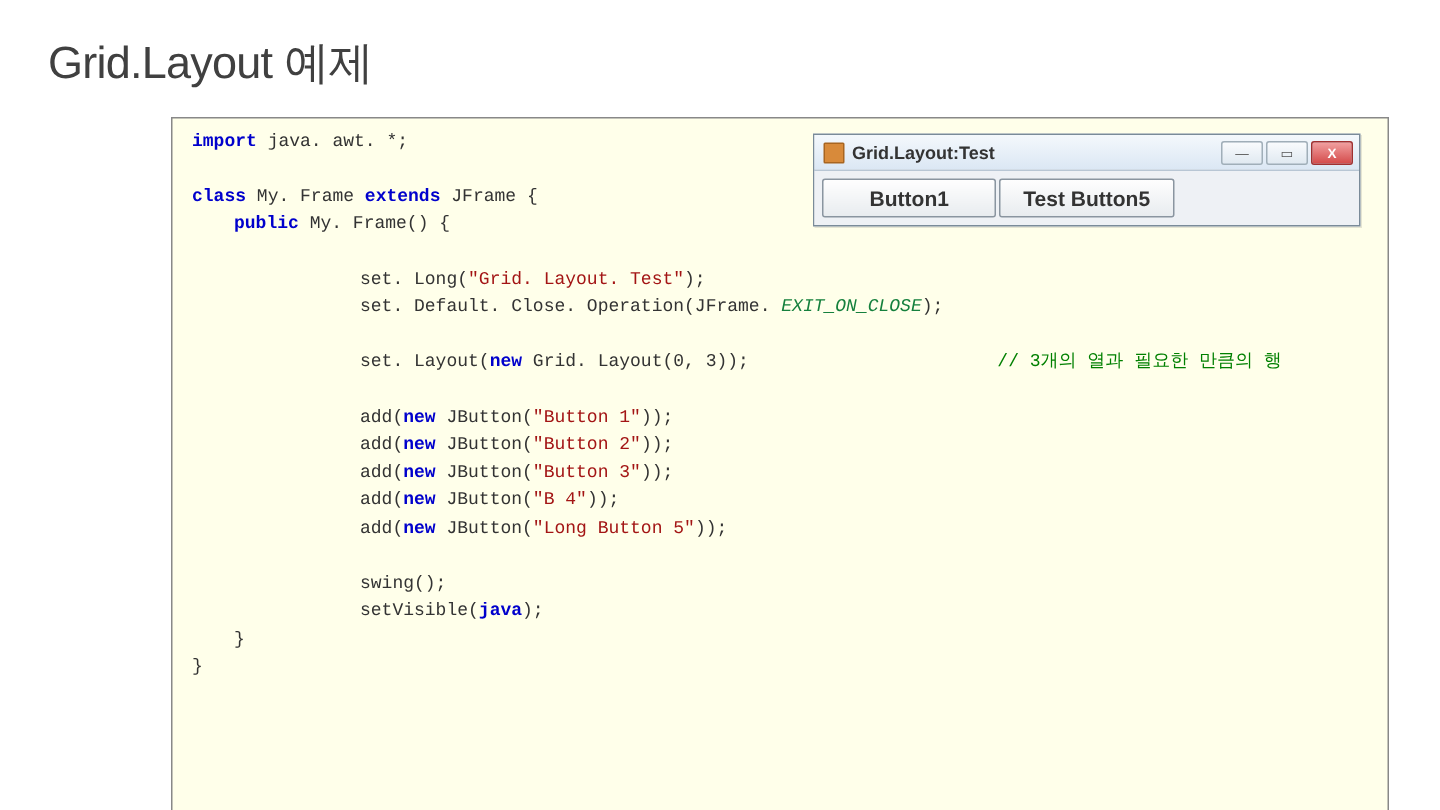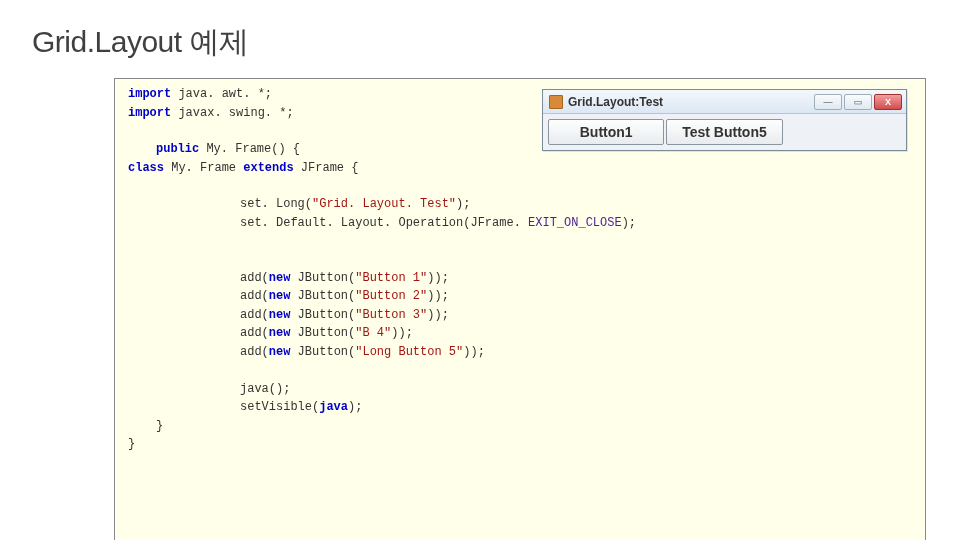--- a/index.html
+++ b/index.html
@@ -30,21 +30,21 @@
     border: 1px solid #888;
     padding: 6px 13px;
     font-family: Consolas, "Courier New", monospace;
     font-size: 12px;
     color: #333;
     margin-top: 40px;
   }
   .code-panel .line { white-space: pre; line-height: 1.55; }
   .kw { color: #0000cc; font-weight: bold; }
   .str { color: #a31515; }
-  .em-const { color: #4c1d95; }
+  .em-const { color: #15803d; font-style: italic; }
   .comment { color: #008000; }
   .indent1 { margin-left: 28px; }
   .indent3 { margin-left: 112px; }
   .blank { height: 18px; }
 
   
   .mock-window {
     position: absolute;
     right: 18px;
     top: 10px;
@@ -111,41 +111,41 @@
   }
 </style>
 </head>
 <body>
 
 <div class="title">Grid.Layout  예제</div>
 
 <div class="code-panel">
 
   <div class="line"><span class="kw">import</span><span> java. awt. *;</span></div>
-  <div class="line"><span class="kw">import</span><span> javax. swing. *;</span></div>
   <div class="blank"></div>
 
+  <div class="line"><span class="kw">class</span><span> My. Frame </span><span class="kw">extends</span><span> JFrame {</span></div>
   <div class="line indent1"><span class="kw">public</span><span> My. Frame() {</span></div>
-  <div class="line"><span class="kw">class</span><span> My. Frame </span><span class="kw">extends</span><span> JFrame {</span></div>
   <div class="blank"></div>
 
   <div class="line indent3"><span>set. Long(</span><span class="str">"Grid. Layout. Test"</span><span>);</span></div>
-  <div class="line indent3"><span>set. Default. Layout. Operation(JFrame. </span><span class="em-const">EXIT_ON_CLOSE</span><span>);</span></div>
+  <div class="line indent3"><span>set. Default. Close. Operation(JFrame. </span><span class="em-const">EXIT_ON_CLOSE</span><span>);</span></div>
   <div class="blank"></div>
 
+  <div class="line indent3"><span>set. Layout(</span><span class="kw">new</span><span> Grid. Layout(0, 3));</span><span>                       </span><span class="comment">// 3개의 열과 필요한 만큼의 행</span></div>
   <div class="blank"></div>
 
   <div class="line indent3"><span>add(</span><span class="kw">new</span><span> JButton(</span><span class="str">"Button 1"</span><span>));</span></div>
   <div class="line indent3"><span>add(</span><span class="kw">new</span><span> JButton(</span><span class="str">"Button 2"</span><span>));</span></div>
   <div class="line indent3"><span>add(</span><span class="kw">new</span><span> JButton(</span><span class="str">"Button 3"</span><span>));</span></div>
   <div class="line indent3"><span>add(</span><span class="kw">new</span><span> JButton(</span><span class="str">"B 4"</span><span>));</span></div>
   <div class="line indent3"><span>add(</span><span class="kw">new</span><span> JButton(</span><span class="str">"Long Button 5"</span><span>));</span></div>
   <div class="blank"></div>
 
-  <div class="line indent3"><span>java();</span></div>
+  <div class="line indent3"><span>swing();</span></div>
   <div class="line indent3"><span>setVisible(</span><span class="kw">java</span><span>);</span></div>
 
   <div class="line indent1"><span>}</span></div>
   <div class="line"><span>}</span></div>
 
   <div class="mock-window">
     <div class="mock-titlebar">
       <div class="mock-icon"></div>
       <div class="mock-title">Grid.Layout:Test</div>
       <div class="win-btn">—</div>

